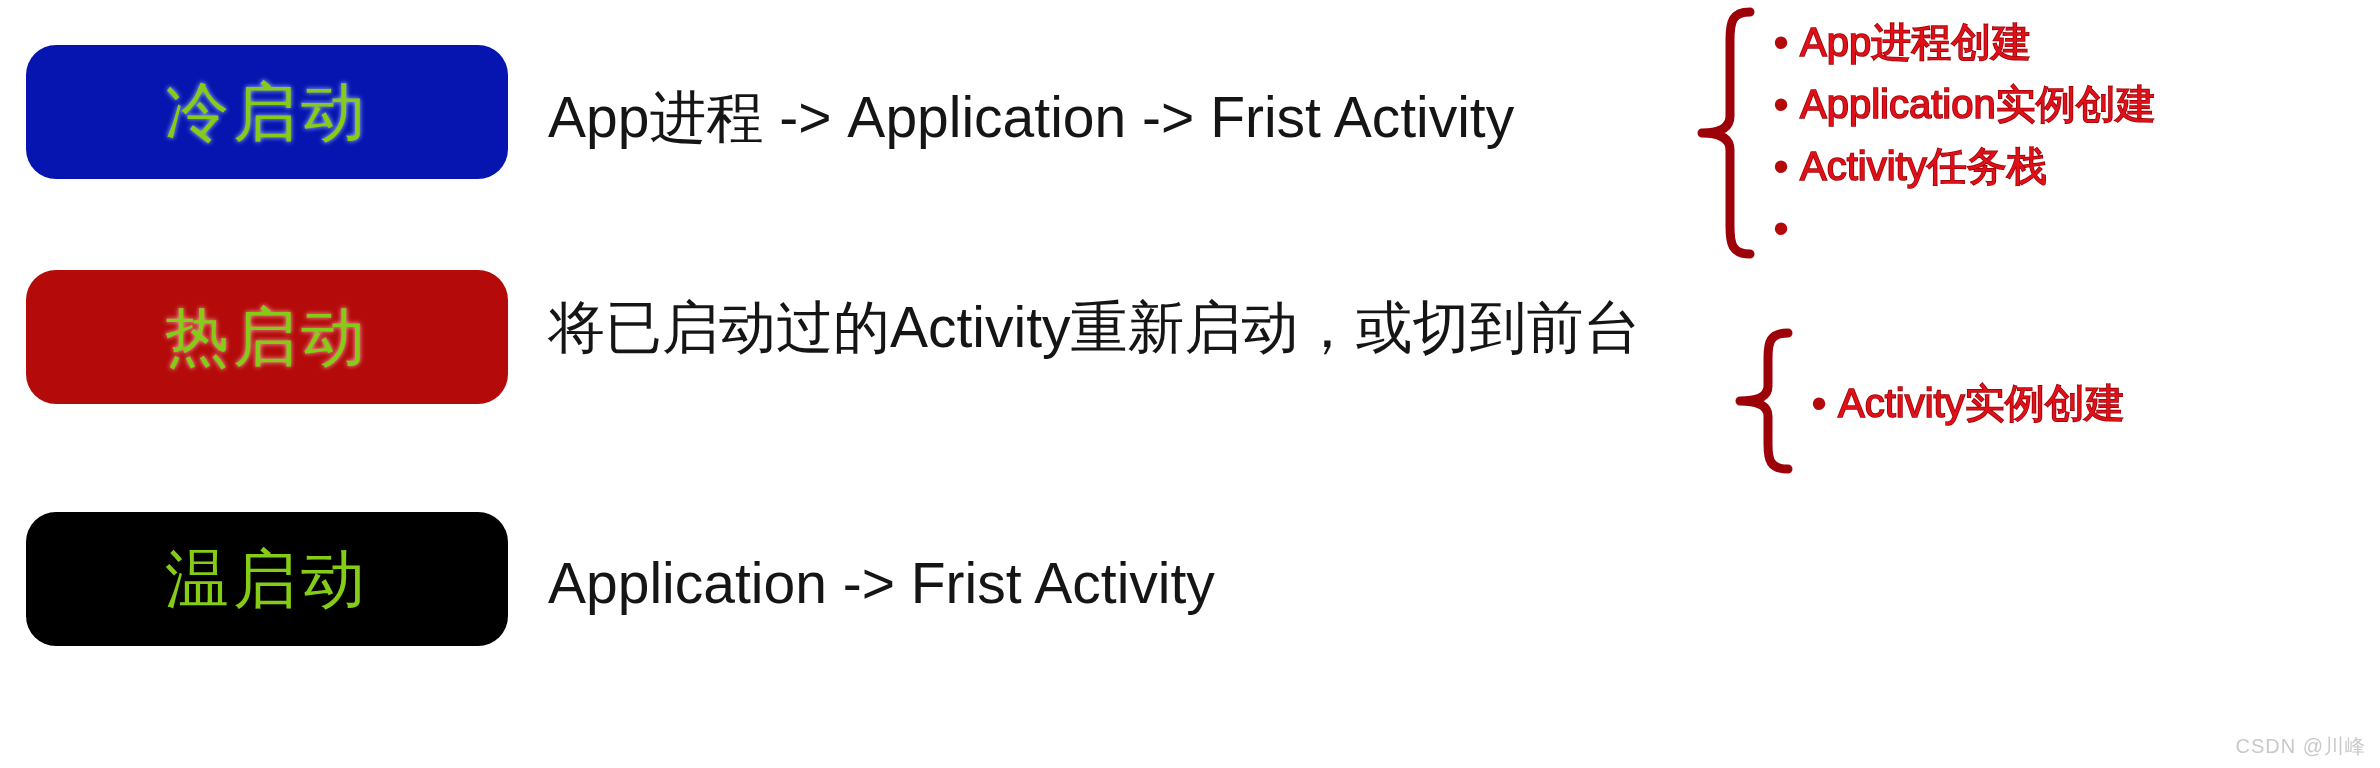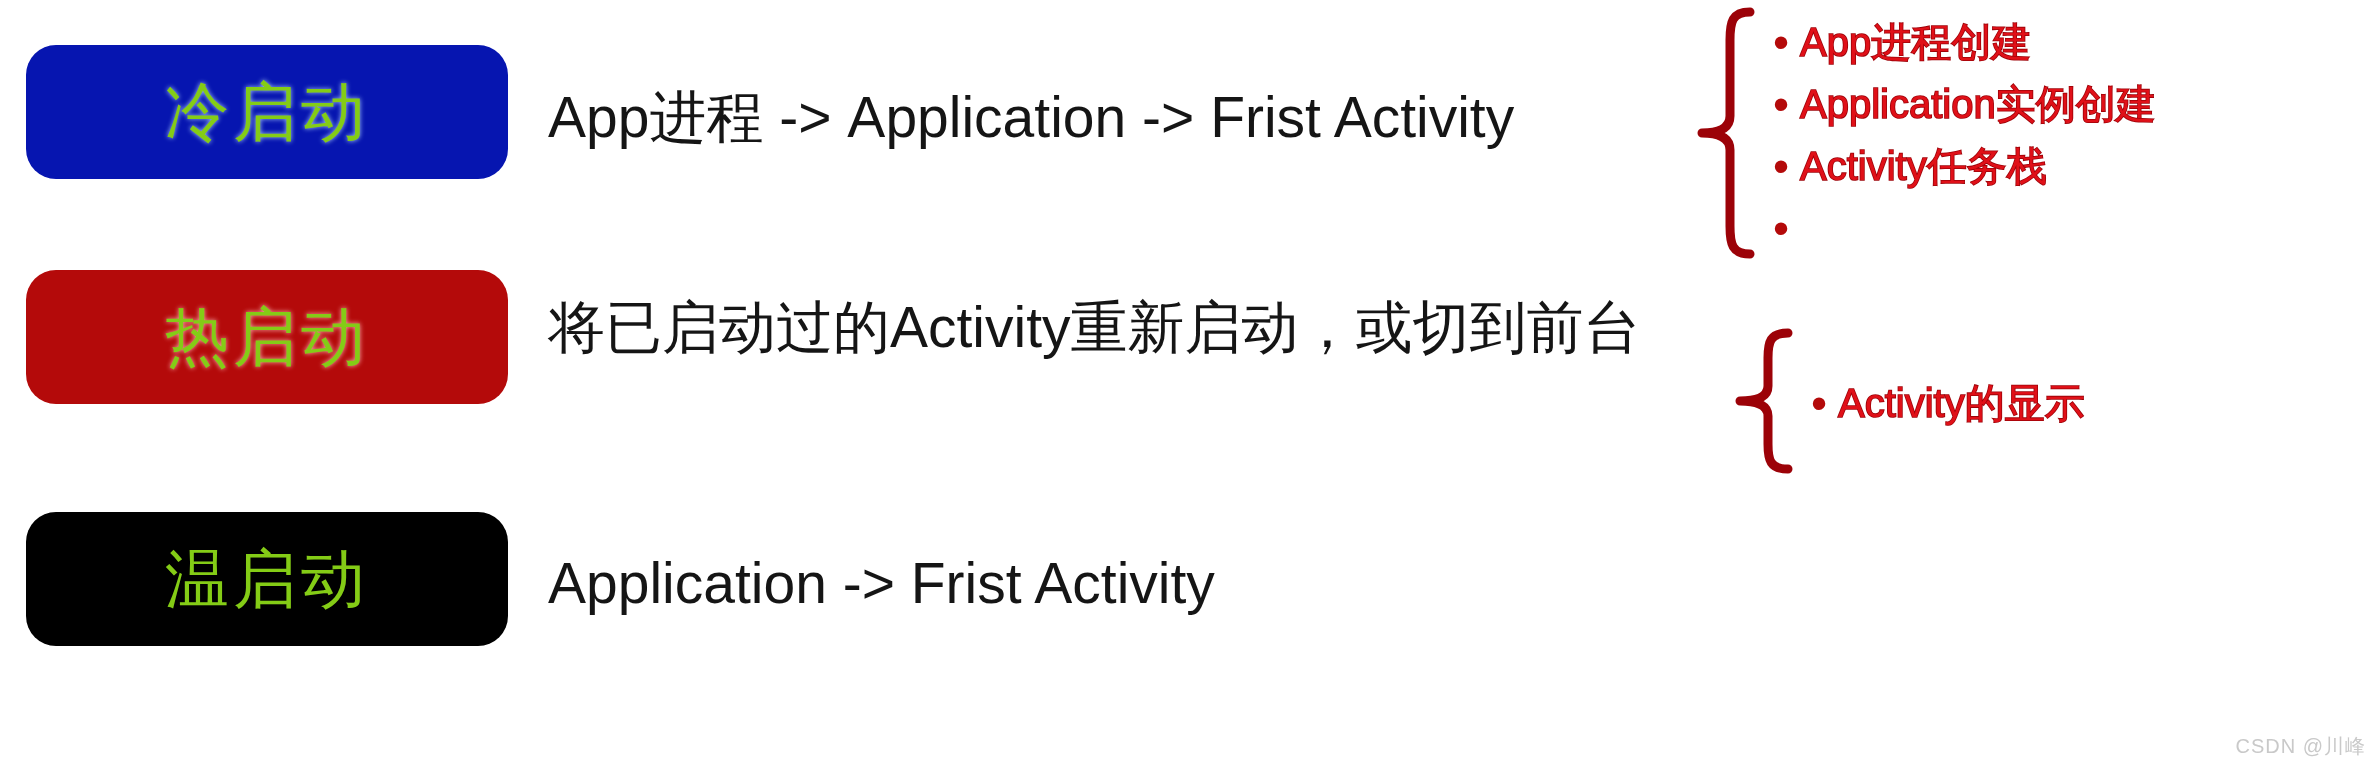--- a/index.html
+++ b/index.html
@@ -189,21 +189,21 @@
 
     <div class="bracegroup g-hot">
       <div class="brace">
         <svg viewBox="0 0 64 146" preserveAspectRatio="none" aria-hidden="true">
           <path d="M58 5 C40 5 38 14 38 30 L38 58 C38 68 28 73 10 73 C28 73 38 78 38 88 L38 116 C38 132 40 141 58 141" fill="none" stroke="#9C0208" stroke-width="9" stroke-linecap="round" stroke-linejoin="round"></path>
         </svg>
       </div>
       <div class="bullets">
         <div class="bullet-item">
           <span class="bullet-dot">•</span>
-          <span class="bullet-text">Activity的显示</span>
+          <span class="bullet-text">Activity实例创建</span>
         </div>
       </div>
     </div>
   </div>
 
   <div class="row row-warm">
 
     <div class="pill">
       <span class="pill-label">温启动</span>
     </div>

